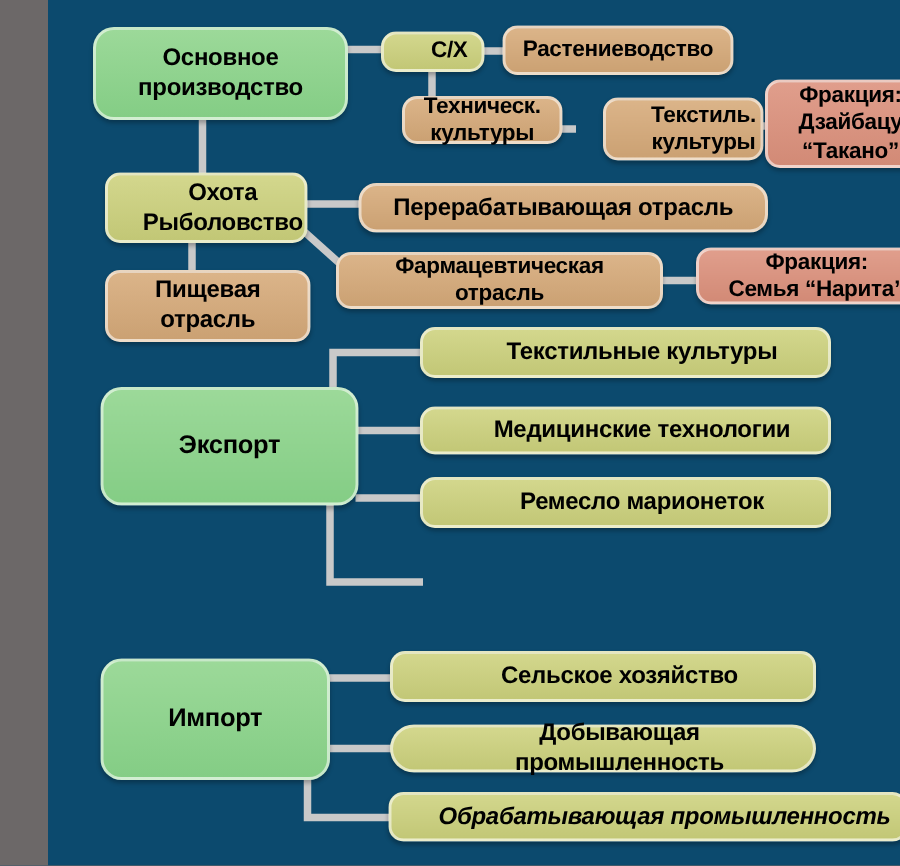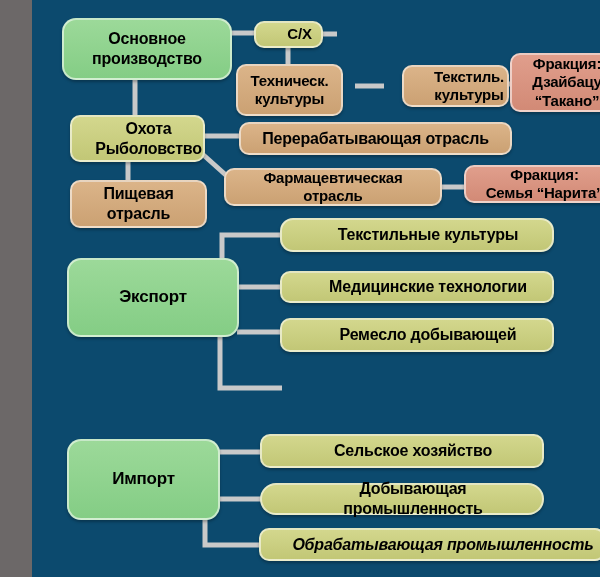--- a/index.html
+++ b/index.html
@@ -49,52 +49,53 @@
     <path d="M186,452 H230"></path>
     <path d="M186,499 H230"></path>
     <path d="M173,518 V545 H230"></path>
   </svg>
 
   <div class="node green" style="left:30px;top:18px;width:170px;height:62px;font-size:16px;">Основное
 производство</div>
 
   <div class="node olive" style="left:222px;top:21px;width:69px;height:27px;font-size:15px;">С/Х</div>
 
+  <div class="node tan" style="left:303px;top:17px;width:154px;height:33px;font-size:15px;">Растениеводство</div>
 
-  <div class="node tan" style="left:204px;top:64px;width:107px;height:52px;font-size:15px;">Техническ.
+  <div class="node tan" style="left:236px;top:64px;width:107px;height:32px;font-size:15px;">Техническ.
 культуры</div>
 
   <div class="node tan" style="left:370px;top:65px;width:107px;height:42px;font-size:15px;padding-left:31px;">Текстиль.
 культуры</div>
 
   <div class="node salmon" style="left:478px;top:53px;width:114px;height:59px;font-size:15px;">Фракция:
 Дзайбацу
 “Такано”</div>
 
   <div class="node olive" style="left:38px;top:115px;width:135px;height:47px;font-size:16px;">Охота
 Рыболовство</div>
 
-  <div class="node tan" style="left:207px;top:122px;width:273px;height:33px;font-size:16px;">Перерабатывающая отрасль</div>
+  <div class="node tan" style="left:207px;top:122px;width:273px;height:33px;font-size:16px;border-radius:12px;">Перерабатывающая отрасль</div>
 
   <div class="node tan" style="left:38px;top:180px;width:137px;height:48px;font-size:16px;">Пищевая
 отрасль</div>
 
   <div class="node tan" style="left:192px;top:168px;width:218px;height:38px;font-size:15px;">Фармацевтическая
 отрасль</div>
 
   <div class="node salmon" style="left:432px;top:165px;width:161px;height:38px;font-size:15px;">Фракция:
 Семья “Нарита”</div>
 
   <div class="node green" style="left:35px;top:258px;width:172px;height:79px;font-size:17px;text-align:right;">Экспорт</div>
 
-  <div class="node olive" style="left:248px;top:218px;width:274px;height:34px;font-size:16px;border-radius:13px;">Текстильные культуры</div>
+  <div class="node olive" style="left:248px;top:218px;width:274px;height:34px;font-size:16px;">Текстильные культуры</div>
 
   <div class="node olive" style="left:248px;top:271px;width:274px;height:32px;font-size:16px;">Медицинские технологии</div>
 
-  <div class="node olive" style="left:248px;top:318px;width:274px;height:34px;font-size:16px;">Ремесло добывающей</div>
+  <div class="node olive" style="left:248px;top:318px;width:274px;height:34px;font-size:16px;">Ремесло марионеток</div>
 
 
   <div class="node green" style="left:35px;top:439px;width:153px;height:81px;font-size:17px;">Импорт</div>
 
   <div class="node olive" style="left:228px;top:434px;width:284px;height:34px;font-size:16px;">Сельское хозяйство</div>
 
   <div class="node olive" style="left:228px;top:483px;width:284px;height:32px;font-size:16px;border-radius:16px;">Добывающая промышленность</div>
 
   <div class="node olive" style="left:227px;top:528px;width:346px;height:33px;font-size:16px;font-style:italic;">Обрабатывающая промышленность</div>
 

